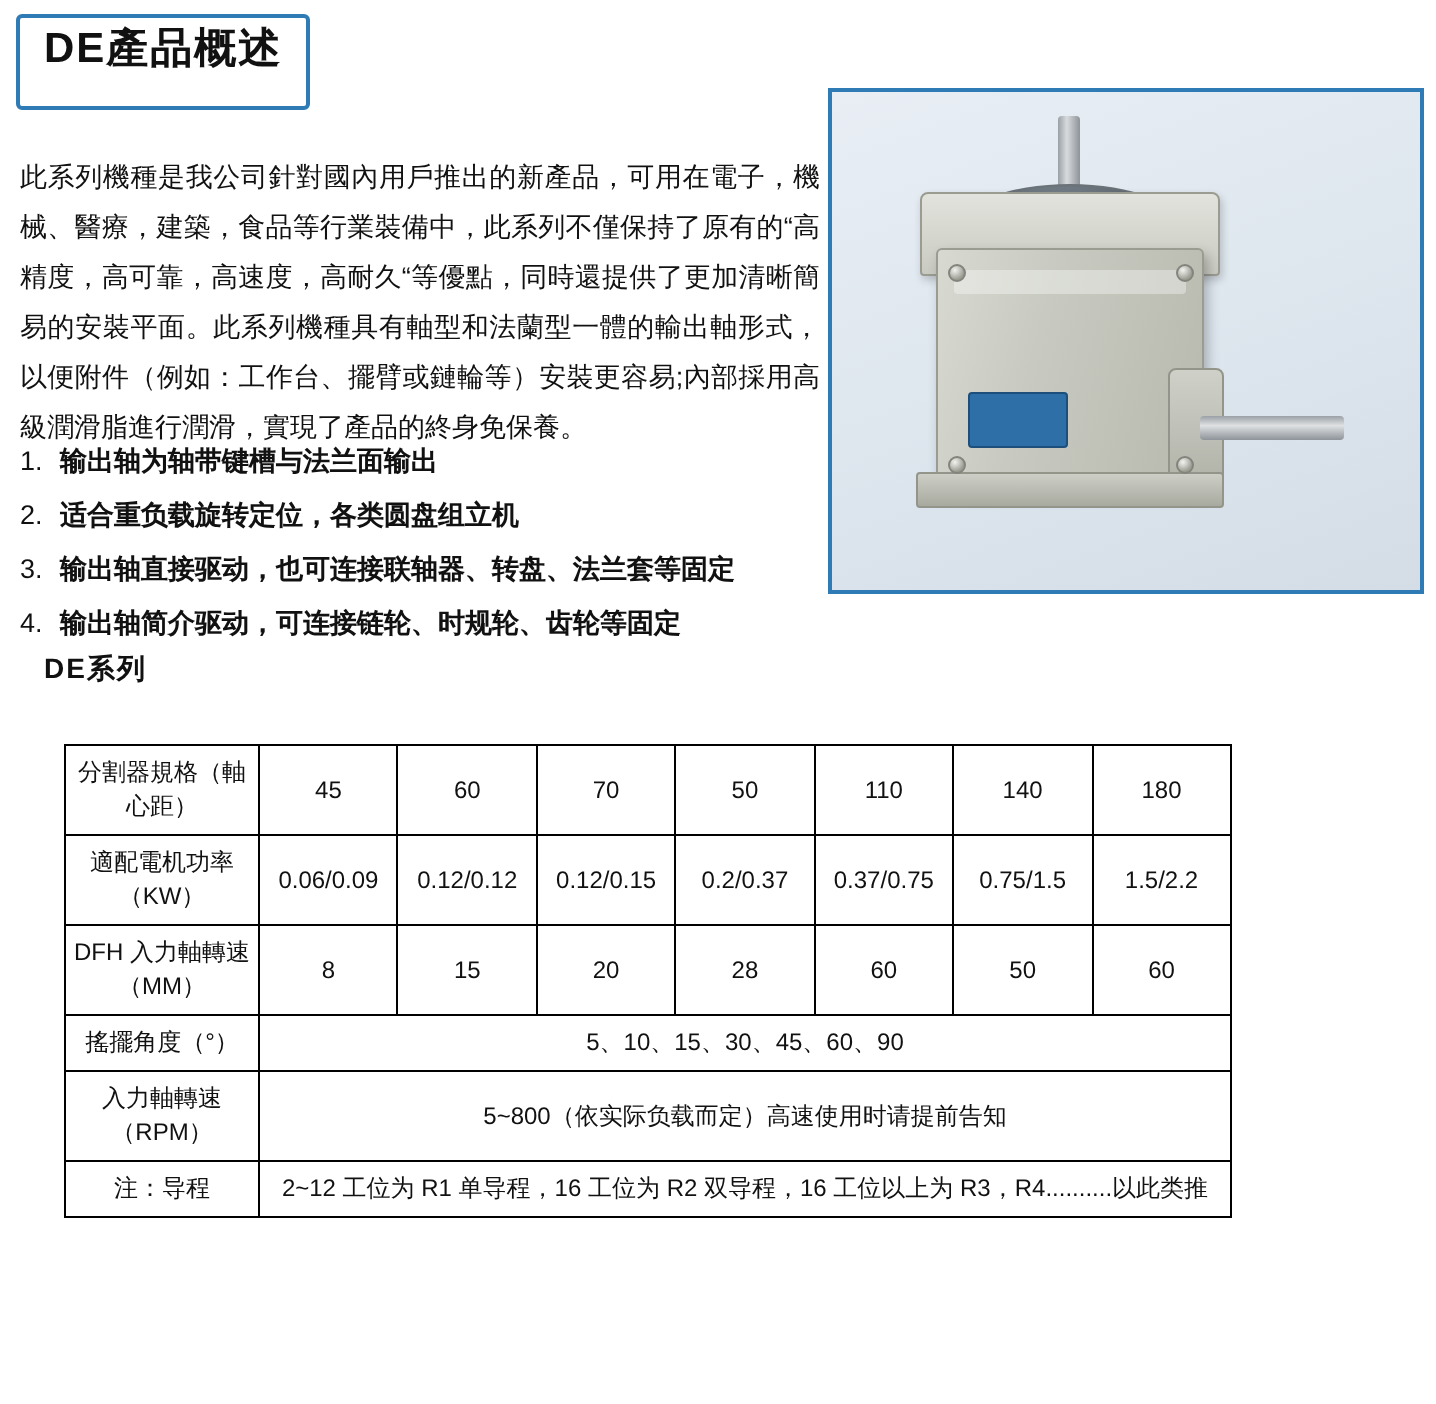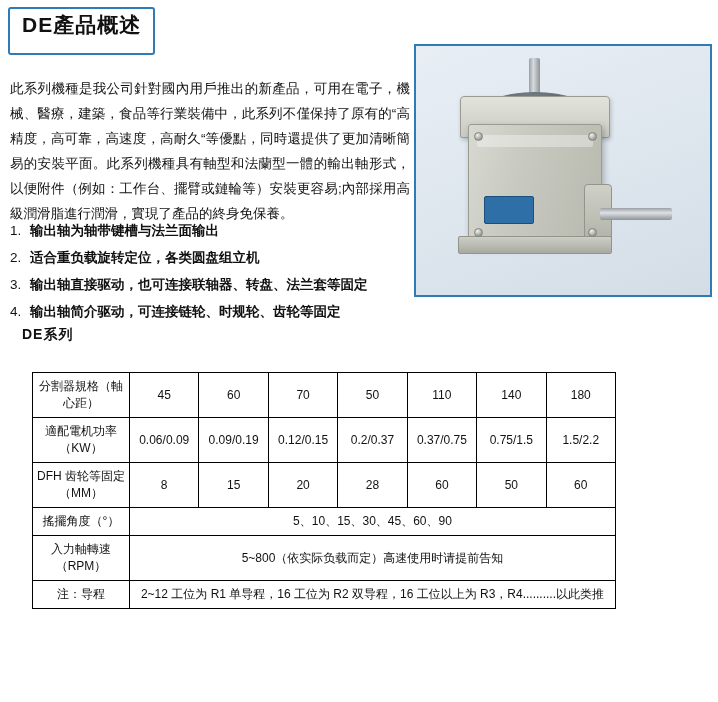--- a/index.html
+++ b/index.html
@@ -297,29 +297,29 @@
           <td>60</td>
           <td>70</td>
           <td>50</td>
           <td>110</td>
           <td>140</td>
           <td>180</td>
         </tr>
         <tr>
           <td class="rowhead">適配電机功率（KW）</td>
           <td>0.06/0.09</td>
-          <td>0.09/0.19</td>
+          <td>0.12/0.12</td>
           <td>0.12/0.15</td>
           <td>0.2/0.37</td>
           <td>0.37/0.75</td>
           <td>0.75/1.5</td>
           <td>1.5/2.2</td>
         </tr>
         <tr>
-          <td class="rowhead">DFH 齿轮等固定（MM）</td>
+          <td class="rowhead">DFH 入力軸轉速（MM）</td>
           <td>8</td>
           <td>15</td>
           <td>20</td>
           <td>28</td>
           <td>60</td>
           <td>50</td>
           <td>60</td>
         </tr>
         <tr>
           <td class="rowhead">搖擺角度（°）</td>

